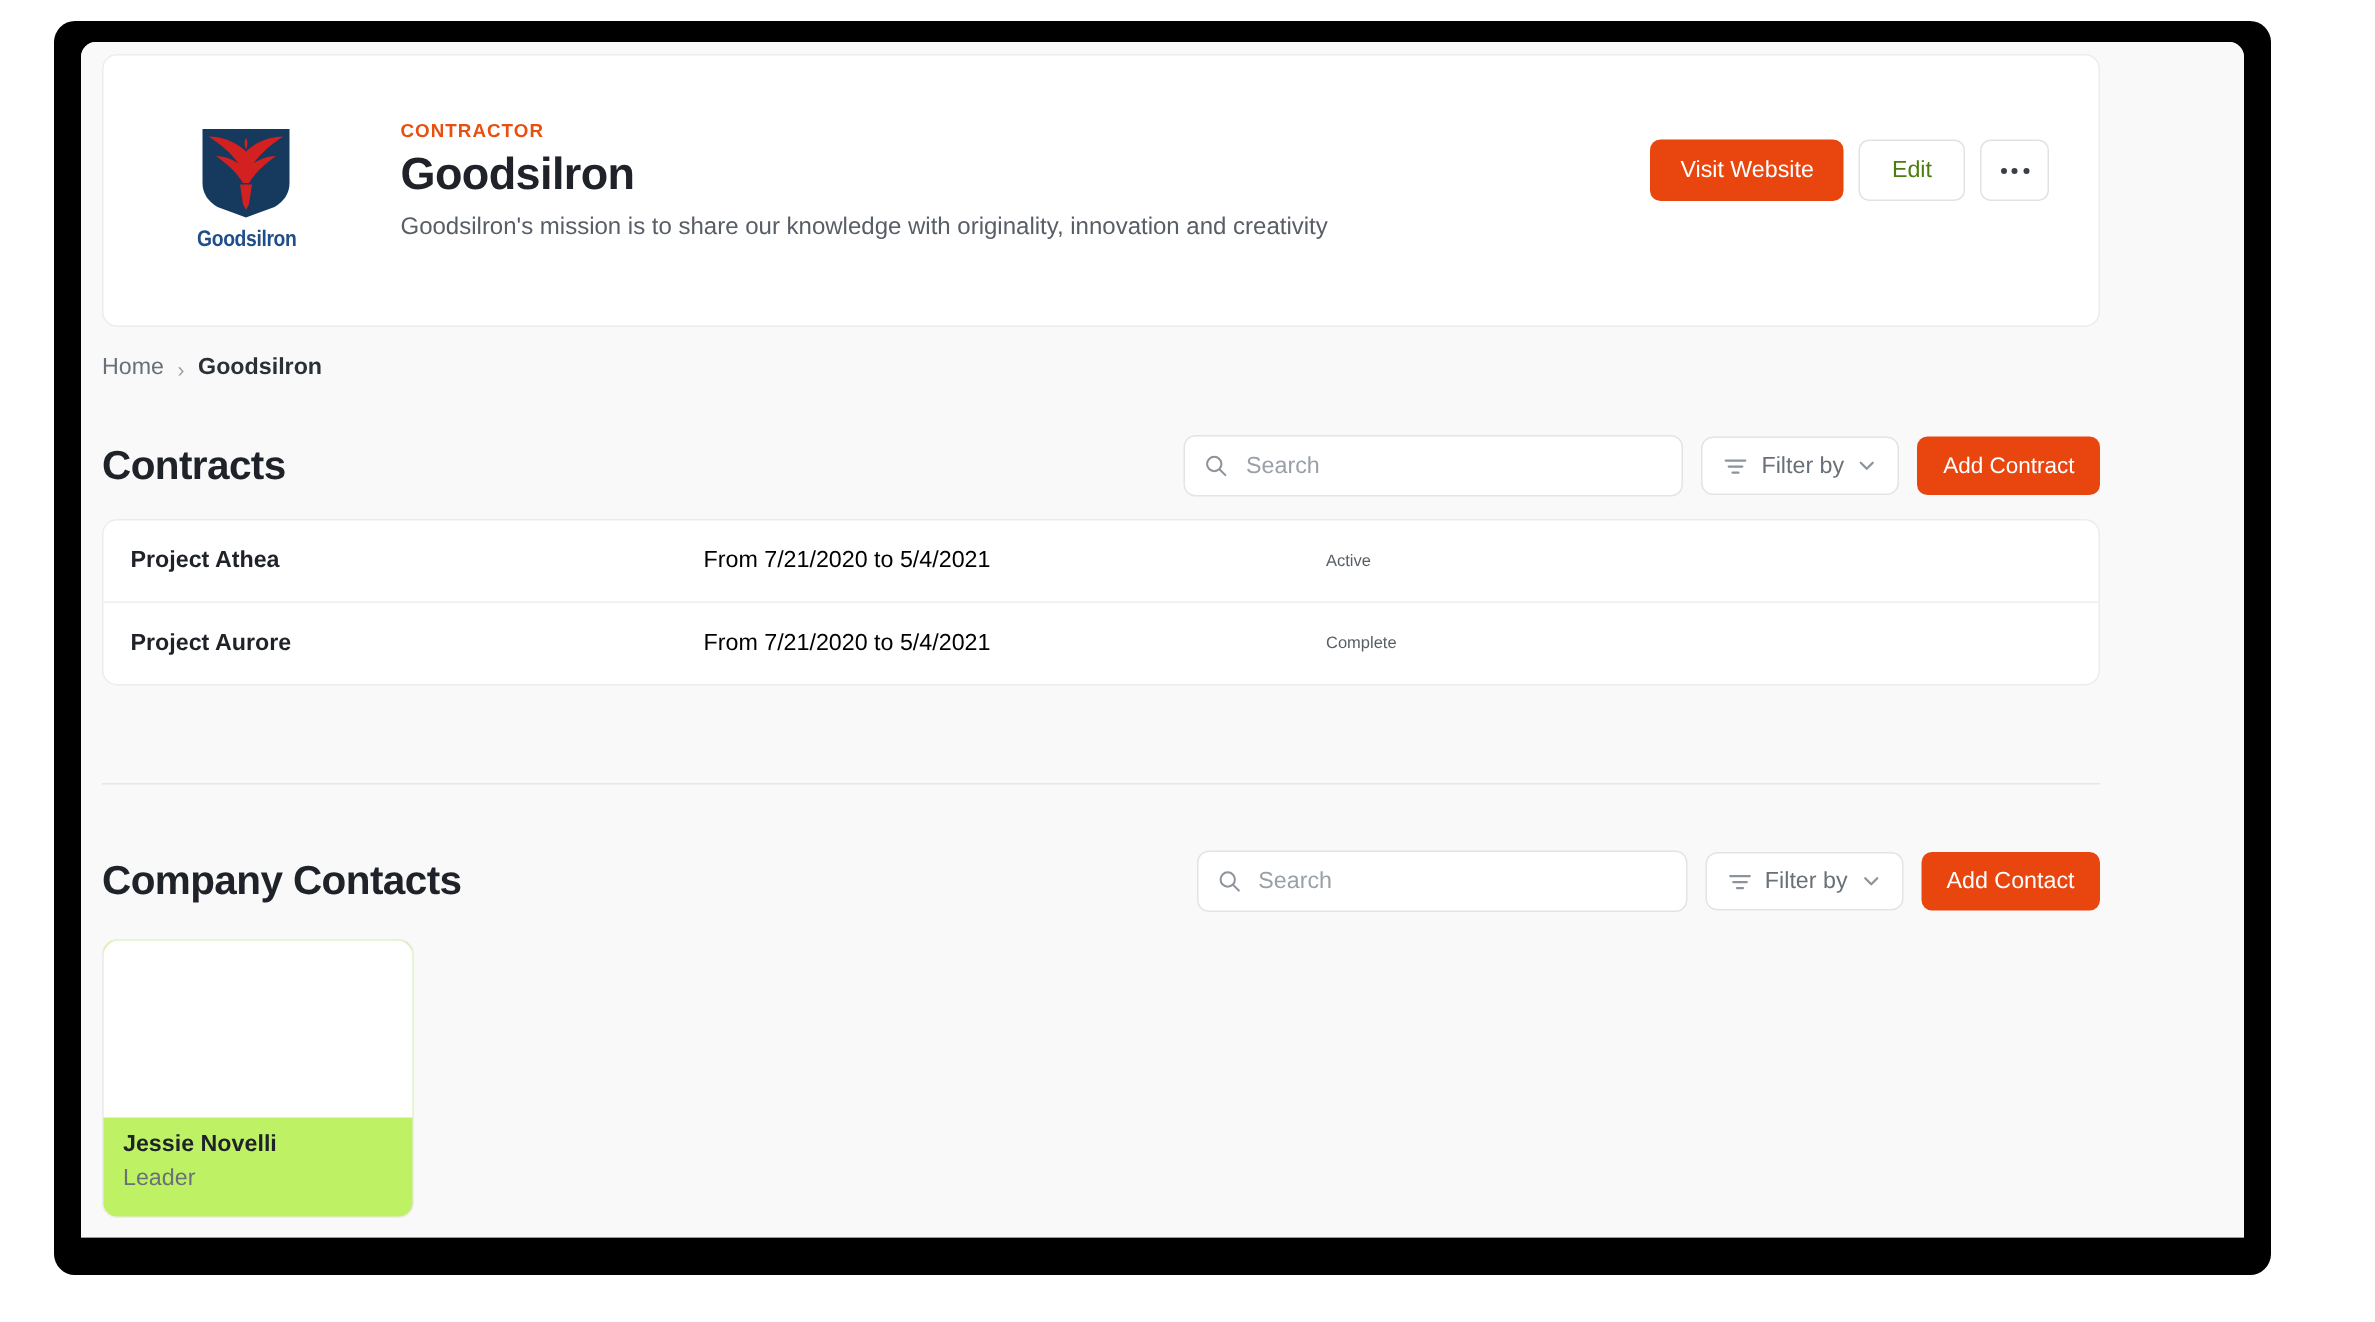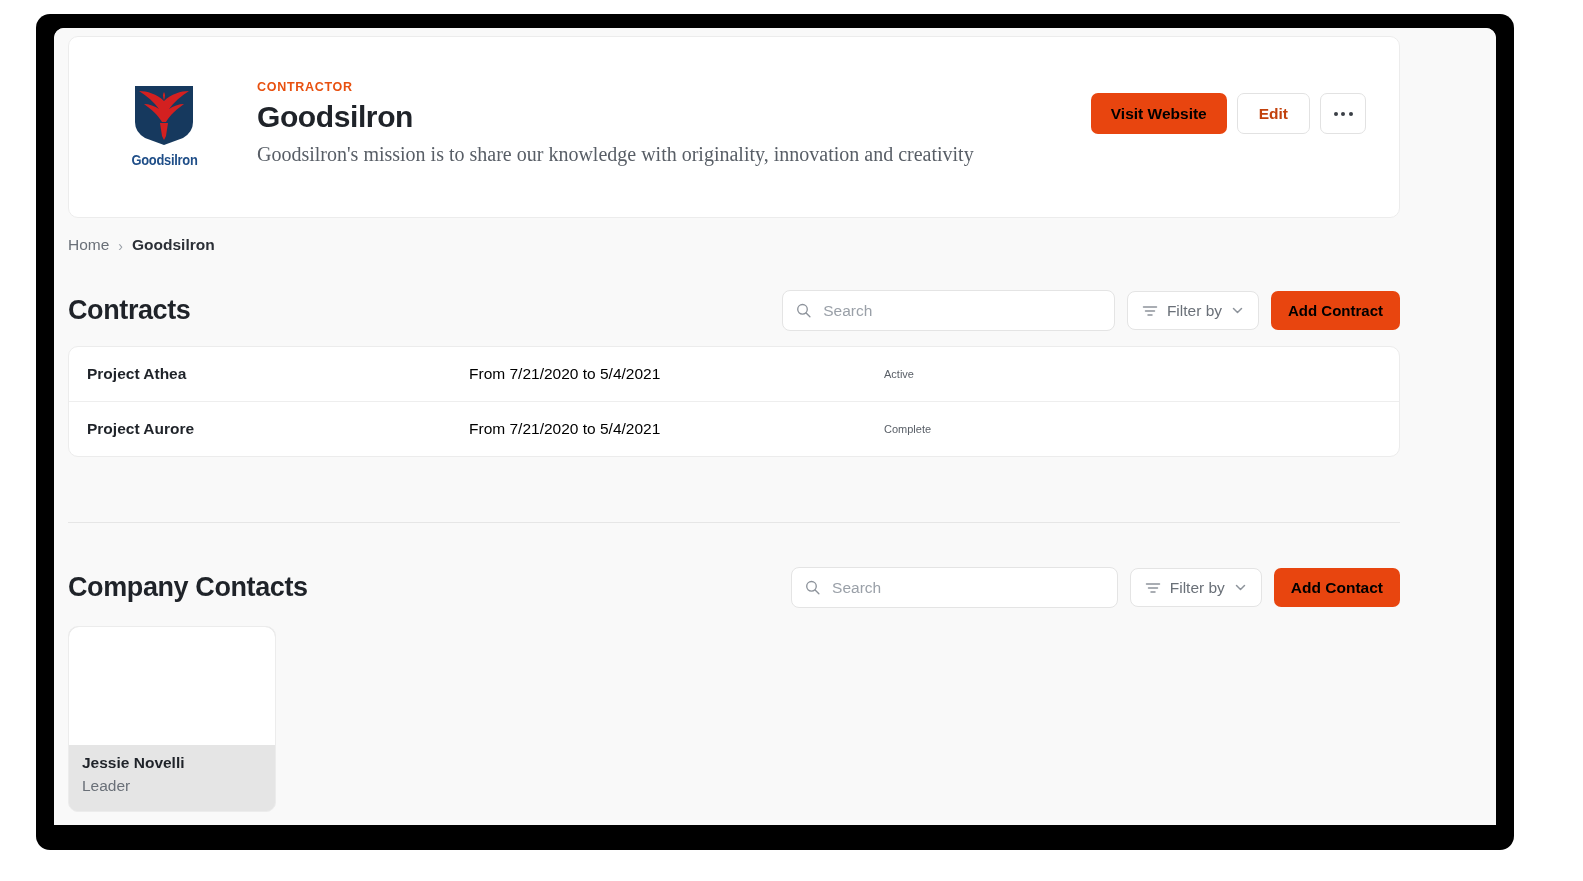--- a/index.html
+++ b/index.html
@@ -73,47 +73,46 @@
     font-size: 15px;
     font-weight: 700;
     letter-spacing: -0.3px;
     color: #1f4e88;
     font-family: "Liberation Sans", sans-serif;
     transform: scaleX(0.86);
   }
 
   .header-text {
     position: absolute;
-    left: 188px;
+    left: 198px;
     top: 44px;
     max-width: 830px;
   }
   .eyebrow {
     font-size: 12.5px;
     font-weight: 700;
     letter-spacing: 0.7px;
     color: #e8500f;
     margin: 0 0 5px 0;
     line-height: 1.1;
   }
   .company-name {
     font-size: 30px;
     font-weight: 700;
     color: #1f2329;
     margin: 0 0 7px 0;
     letter-spacing: -0.4px;
     line-height: 1.15;
   }
   .company-mission {
-    font-size: 20px;
+    font-size: 16px;
     color: #585e66;
     margin: 0;
     line-height: 1.35;
     white-space: nowrap;
-    font-family: Liberation Serif, serif;
   }
 
   .header-actions {
     position: absolute;
     right: 33px;
     top: 56px;
     display: flex;
     align-items: center;
     gap: 10px;
   }
@@ -122,33 +121,33 @@
     border-radius: 7px;
     cursor: pointer;
     box-sizing: border-box;
     display: inline-flex;
     align-items: center;
     justify-content: center;
     white-space: nowrap;
   }
   .btn-primary {
     background: #e8450f;
-    color: #000000;
+    color: #ffffff;
     border: none;
     font-size: 15.5px;
-    font-weight: 700;
+    font-weight: 400;
     height: 41px;
     padding: 0 20px;
   }
   .btn-outline {
     background: #ffffff;
-    color: #c2410c;
+    color: #4d7c0f;
     border: 1px solid #e2e2e2;
     font-size: 15.5px;
-    font-weight: 700;
+    font-weight: 400;
     height: 41px;
     padding: 0 21px;
   }
   .btn-icon {
     background: #ffffff;
     border: 1px solid #e2e2e2;
     width: 46px;
     height: 41px;
     color: #3a3f46;
   }
@@ -279,21 +278,21 @@
   .contacts-grid {
     position: absolute;
     left: 14px;
     top: 598px;
     display: flex;
     gap: 16px;
   }
   .contact-card {
     width: 208px;
     height: 186px;
-    background: #e5e5e5;
+    background: #bef264;
     border: 1px solid #ececec;
     border-radius: 10px;
     box-sizing: border-box;
     position: relative;
     cursor: pointer;
   }
   .contact-avatar {
     position: absolute;
     left: 0; top: 0;
     width: 100%;

